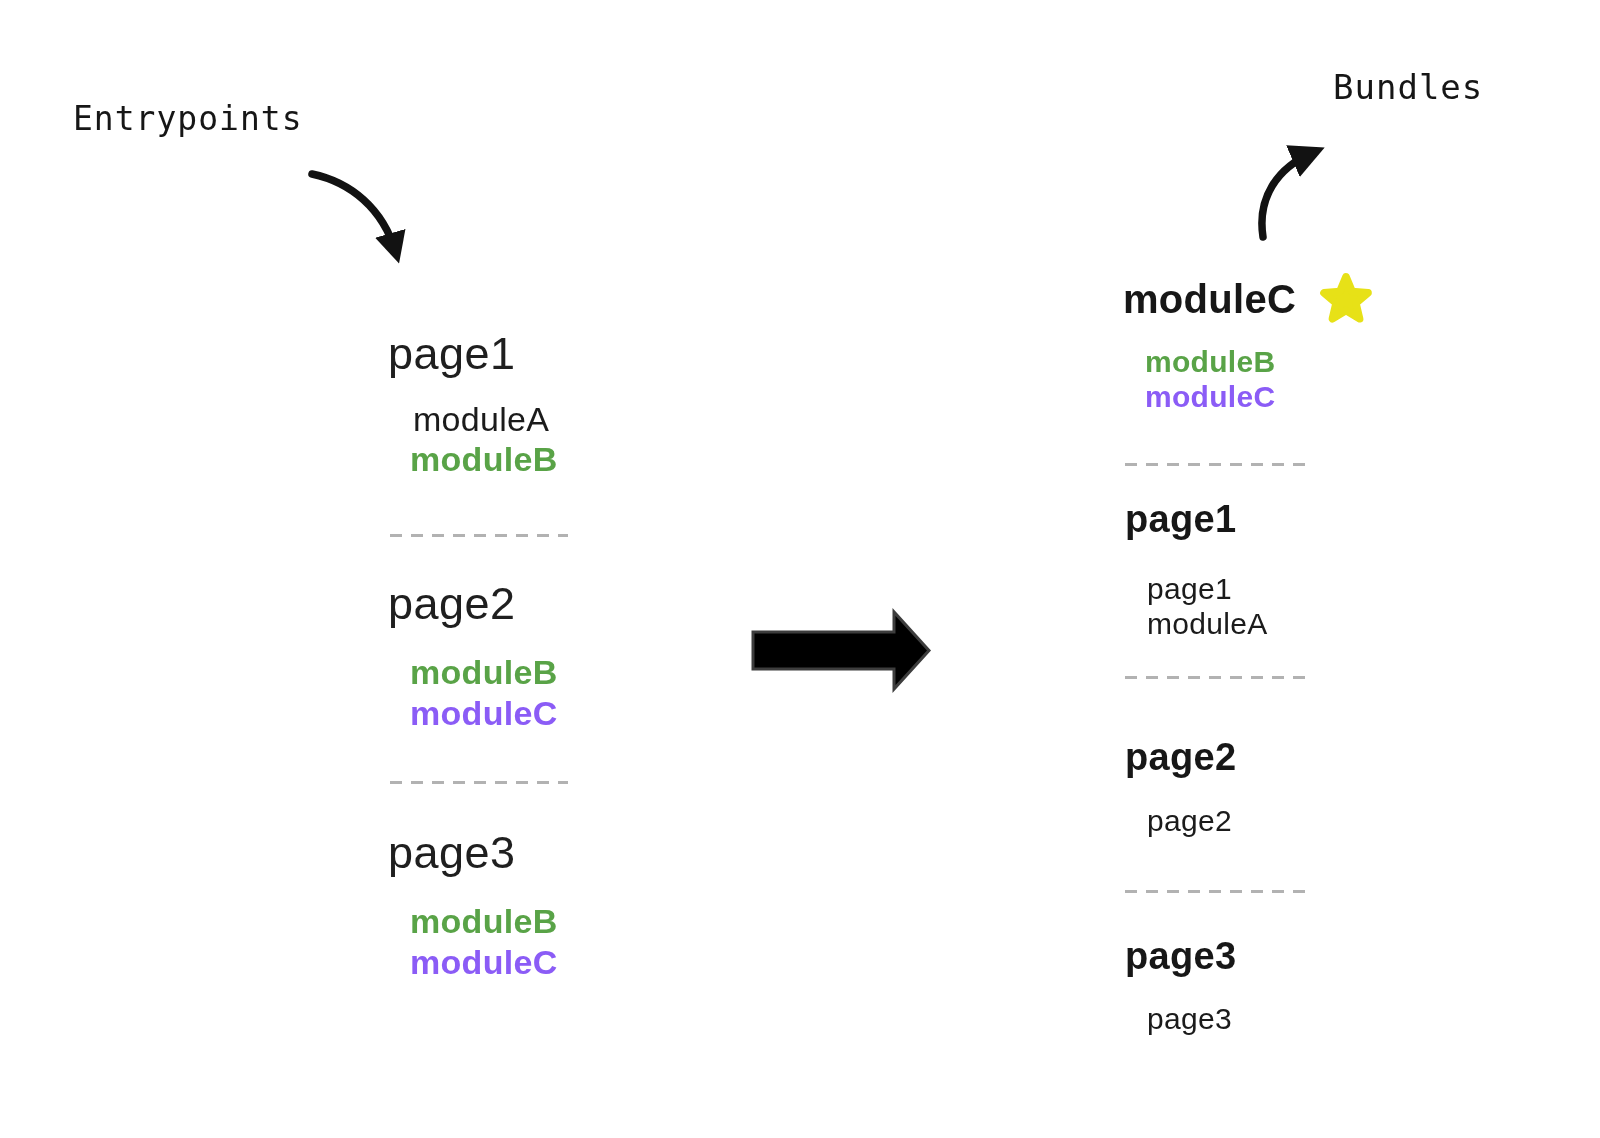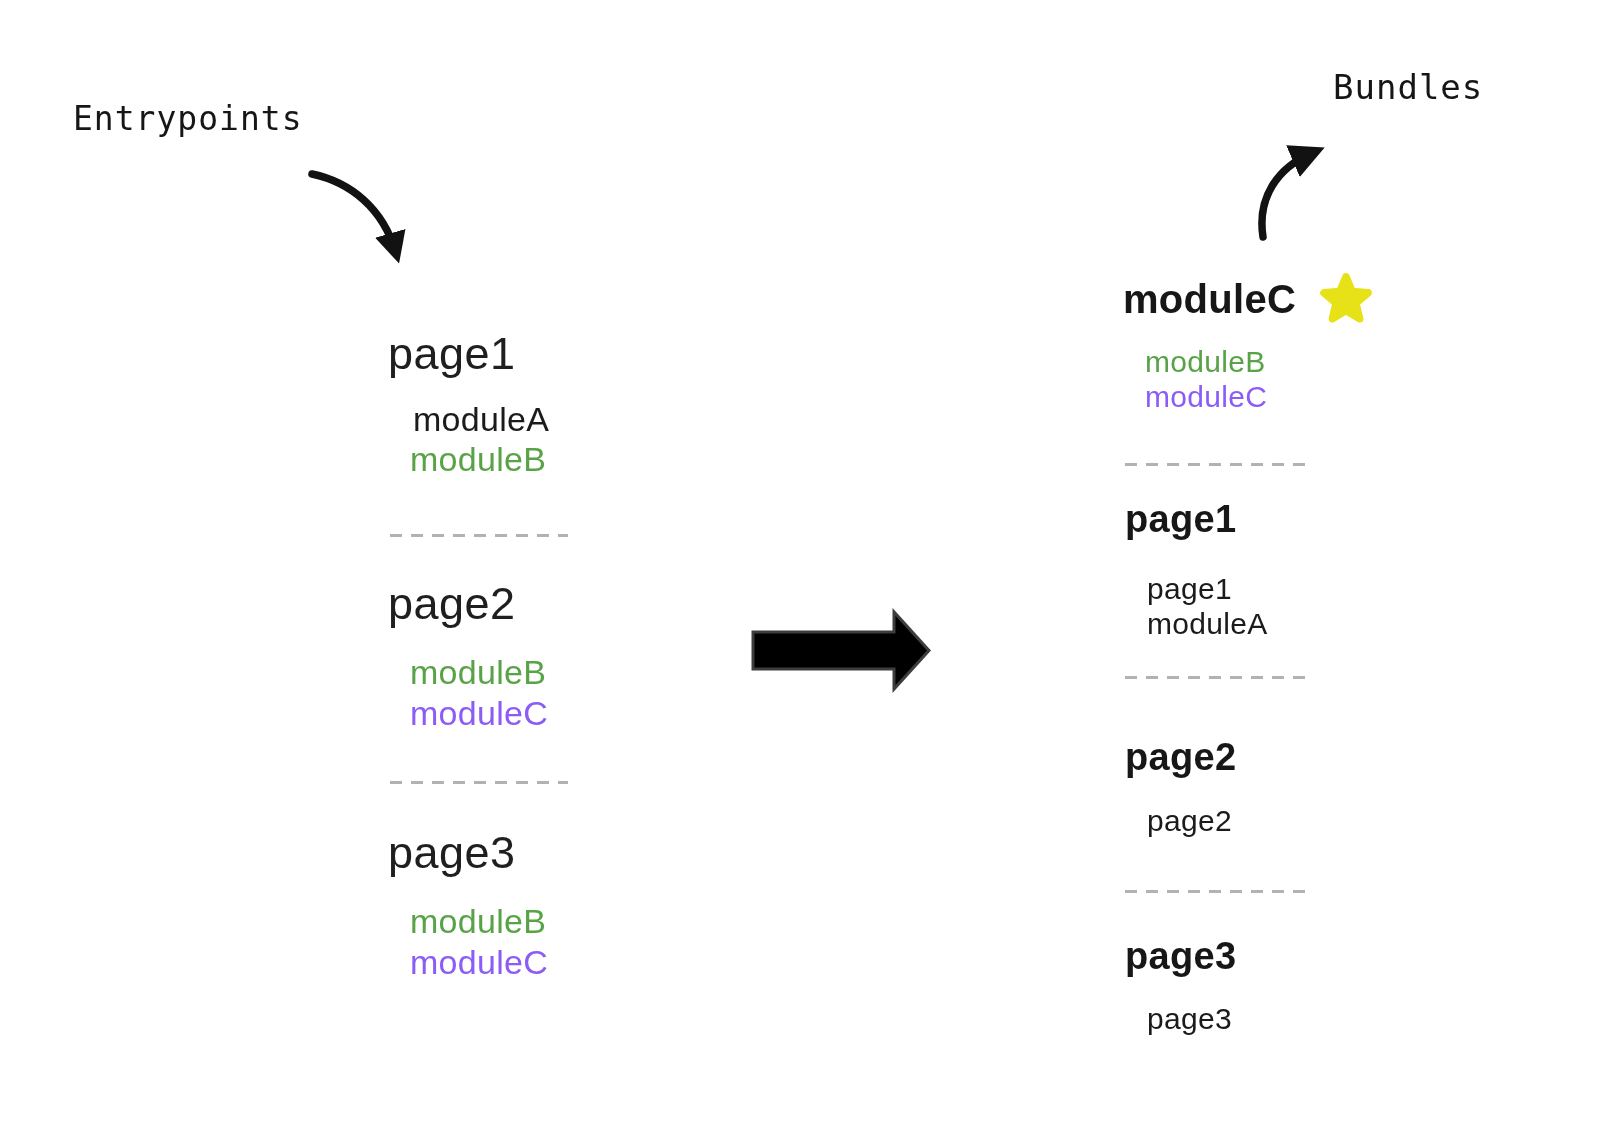--- a/index.html
+++ b/index.html
@@ -47,21 +47,21 @@
     color: #171717;
     letter-spacing: 0.3px;
   }
   .bundle-module {
     font-size: 30px;
     font-weight: 400;
     color: #1b1b1b;
     letter-spacing: 0.3px;
   }
 
-  .bold { font-weight: 400; }
+  .bold { font-weight: 700; }
   .c-green { color: #59a347; }
   .c-red { color: #8b5cf6; }
 
   .divider {
     height: 3px;
     background: repeating-linear-gradient(90deg, #b2b2b2 0 12px, transparent 12px 21px);
   }
   .divider-left { width: 178px; }
   .divider-right { width: 184px; }
 

